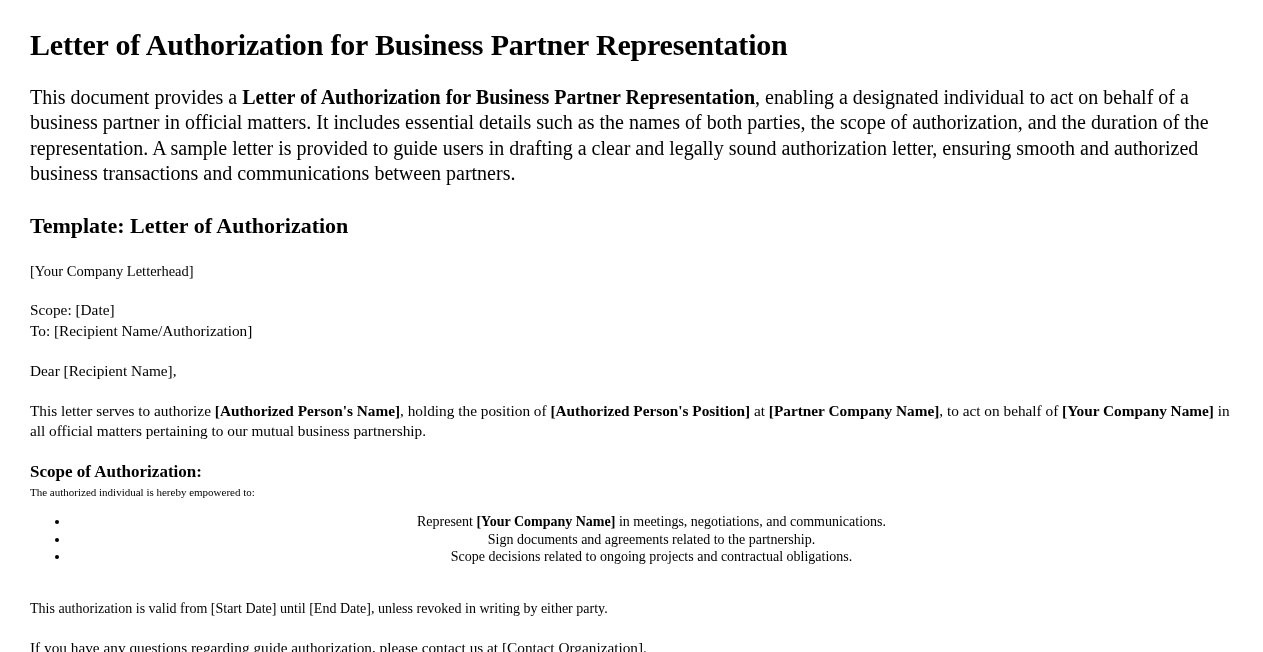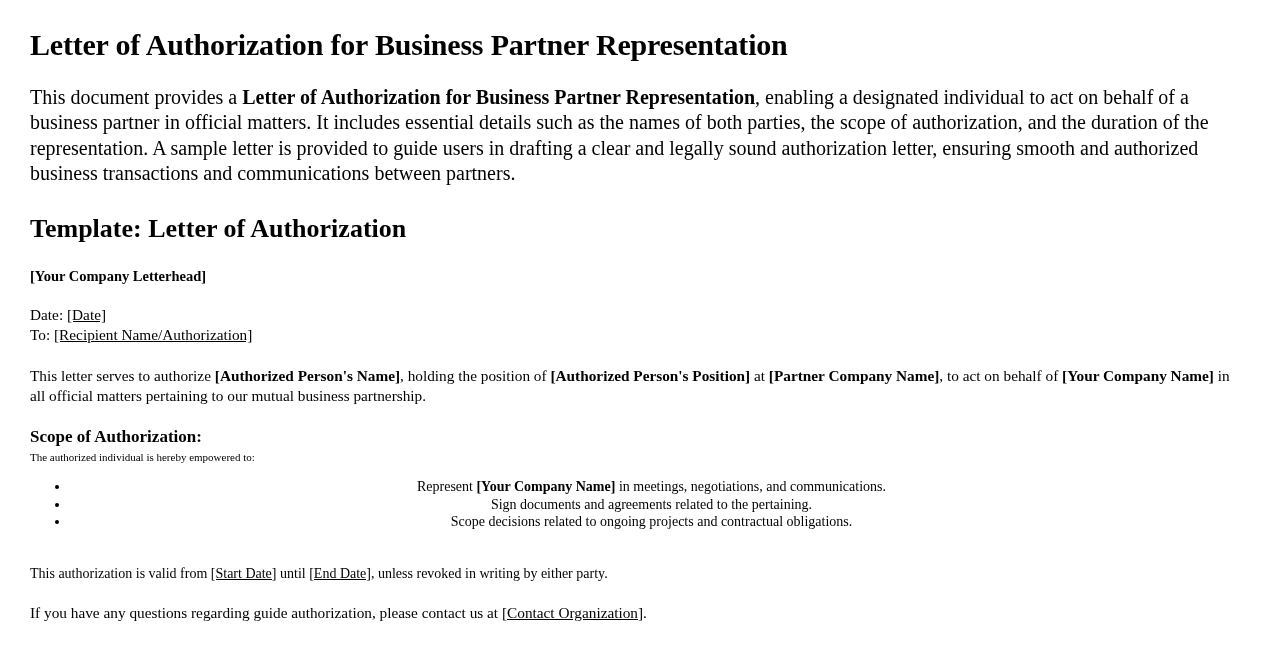--- a/index.html
+++ b/index.html
@@ -25,40 +25,39 @@
     margin: 4px 0 22px 0;
     letter-spacing: -0.2px;
   }
   p.intro {
     font-size: 20px;
     line-height: 1.28;
     margin: 0 0 26px 0;
     text-align: left;
   }
   h2.section-title {
-    font-size: 26px;
+    font-size: 22px;
     font-weight: bold;
     margin: 0 0 24px 0;
     line-height: 1.2;
   }
   .letterhead {
     font-size: 14.5px;
-    font-weight: bold;
+    font-weight: normal;
     margin: 0 0 20px 0;
   }
   .meta-block {
     font-size: 15.3px;
     line-height: 1.33;
     margin: 0 0 20px 0;
   }
   .meta-line {
     white-space: nowrap;
   }
   .u {
-    text-decoration: underline;
   }
   .b {
     font-weight: bold;
   }
   p.body-line {
     font-size: 15.3px;
     line-height: 1.30;
     margin: 0 0 20px 0;
   }
   .scope-head {
@@ -98,33 +97,34 @@
 
   <h1 class="doc-title">Letter of Authorization for Business Partner Representation</h1>
 
   <p class="intro"><span>This document provides a </span><span class="b">Letter of Authorization for Business Partner Representation</span><span>, enabling a designated individual to act on behalf of a business partner in official matters. It includes essential details such as the names of both parties, the scope of authorization, and the duration of the representation. A sample letter is provided to guide users in drafting a clear and legally sound authorization letter, ensuring smooth and authorized business transactions and communications between partners.</span></p>
 
   <h2 class="section-title">Template: Letter of Authorization</h2>
 
   <div class="letterhead">[Your Company Letterhead]</div>
 
   <div class="meta-block">
-    <div class="meta-line"><span>Date: </span><span class="u">[Date]</span></div>
+    <div class="meta-line"><span>Scope: </span><span class="u">[Date]</span></div>
     <div class="meta-line"><span>To: </span><span class="u">[Recipient Name/Authorization]</span></div>
   </div>
 
+  <p class="body-line"><span>Dear </span><span class="u">[Recipient Name]</span><span>,</span></p>
 
   <p class="body-line"><span>This letter serves to authorize </span><span class="b">[Authorized Person's Name]</span><span>, holding the position of </span><span class="b">[Authorized Person's Position]</span><span> at </span><span class="b">[Partner Company Name]</span><span>, to act on behalf of </span><span class="b">[Your Company Name]</span><span> in all official matters pertaining to our mutual business partnership.</span></p>
 
   <div class="scope-head">Scope of Authorization:</div>
   <div class="scope-sub">The authorized individual is hereby empowered to:</div>
 
   <ul class="scope-list">
     <li><span>Represent </span><span class="b">[Your Company Name]</span><span> in meetings, negotiations, and communications.</span></li>
-    <li><span>Sign documents and agreements related to the pertaining.</span></li>
+    <li><span>Sign documents and agreements related to the partnership.</span></li>
     <li><span>Scope decisions related to ongoing projects and contractual obligations.</span></li>
   </ul>
 
   <p class="valid-line"><span>This authorization is valid from </span><span class="u">[Start Date]</span><span> until </span><span class="u">[End Date]</span><span>, unless revoked in writing by either party.</span></p>
 
   <p class="contact-line"><span>If you have any questions regarding guide authorization, please contact us at </span><span class="u">[Contact Organization]</span><span>.</span></p>
 
 </div>
 
 </body></html>

